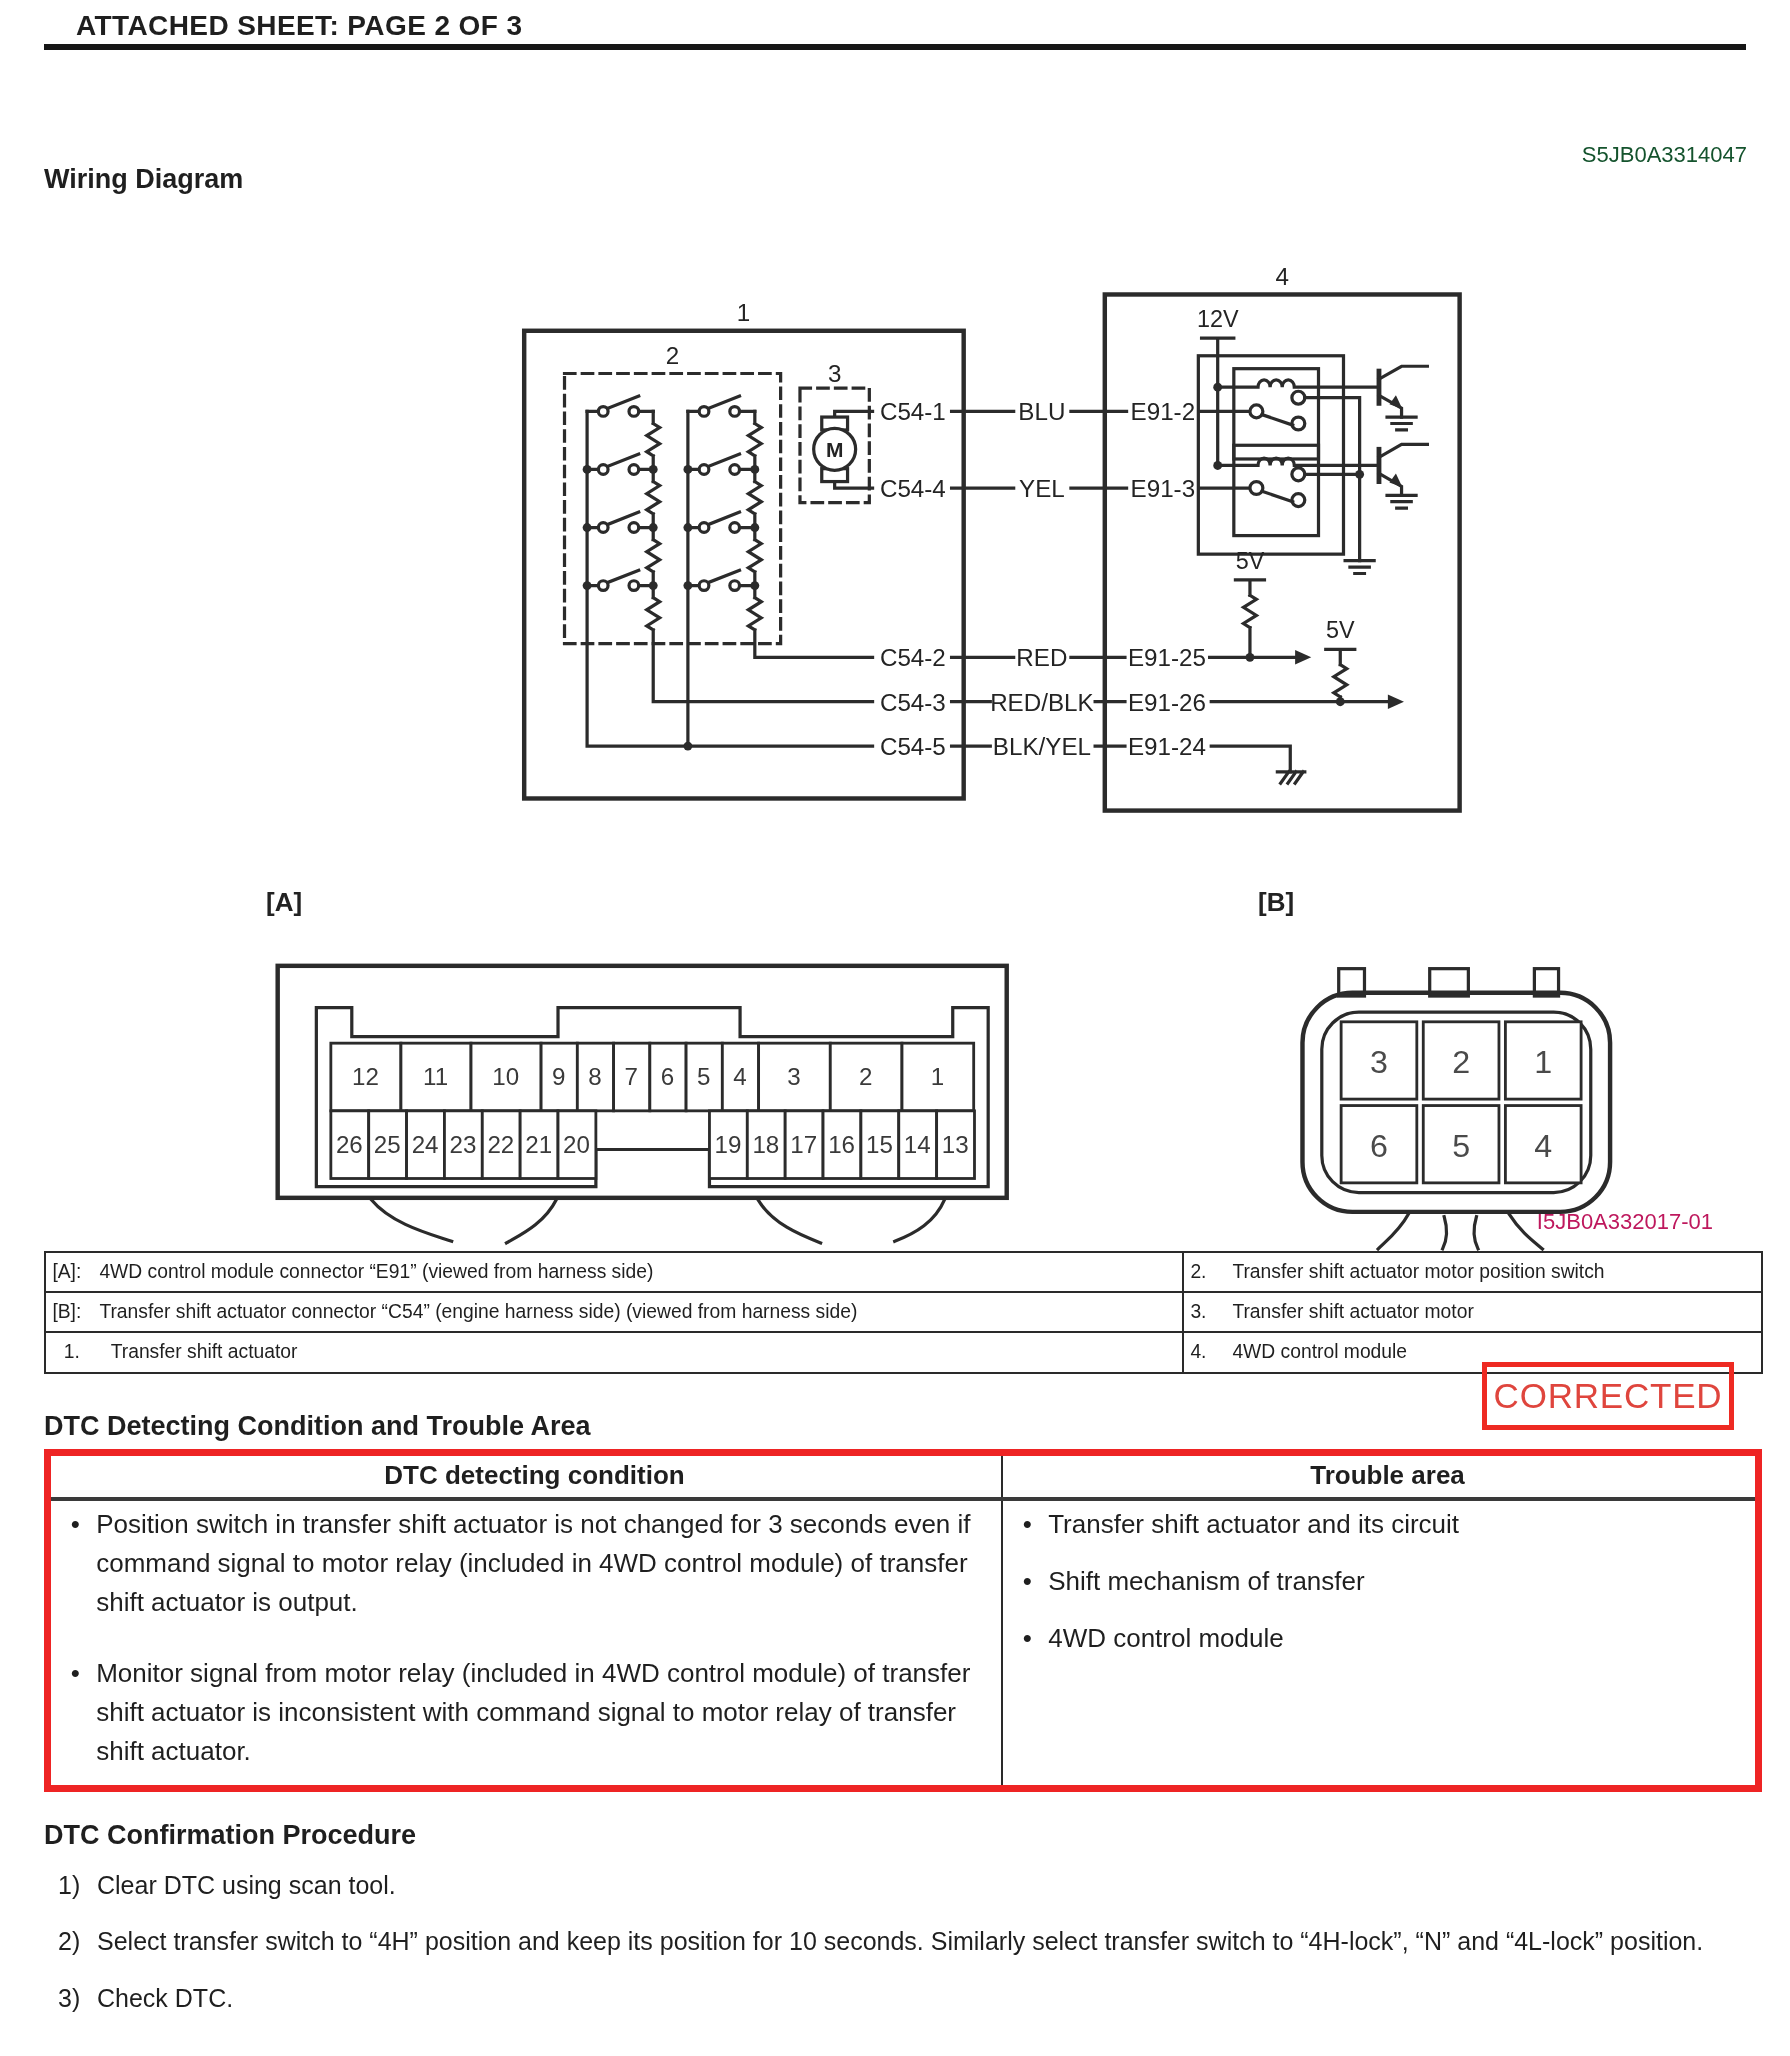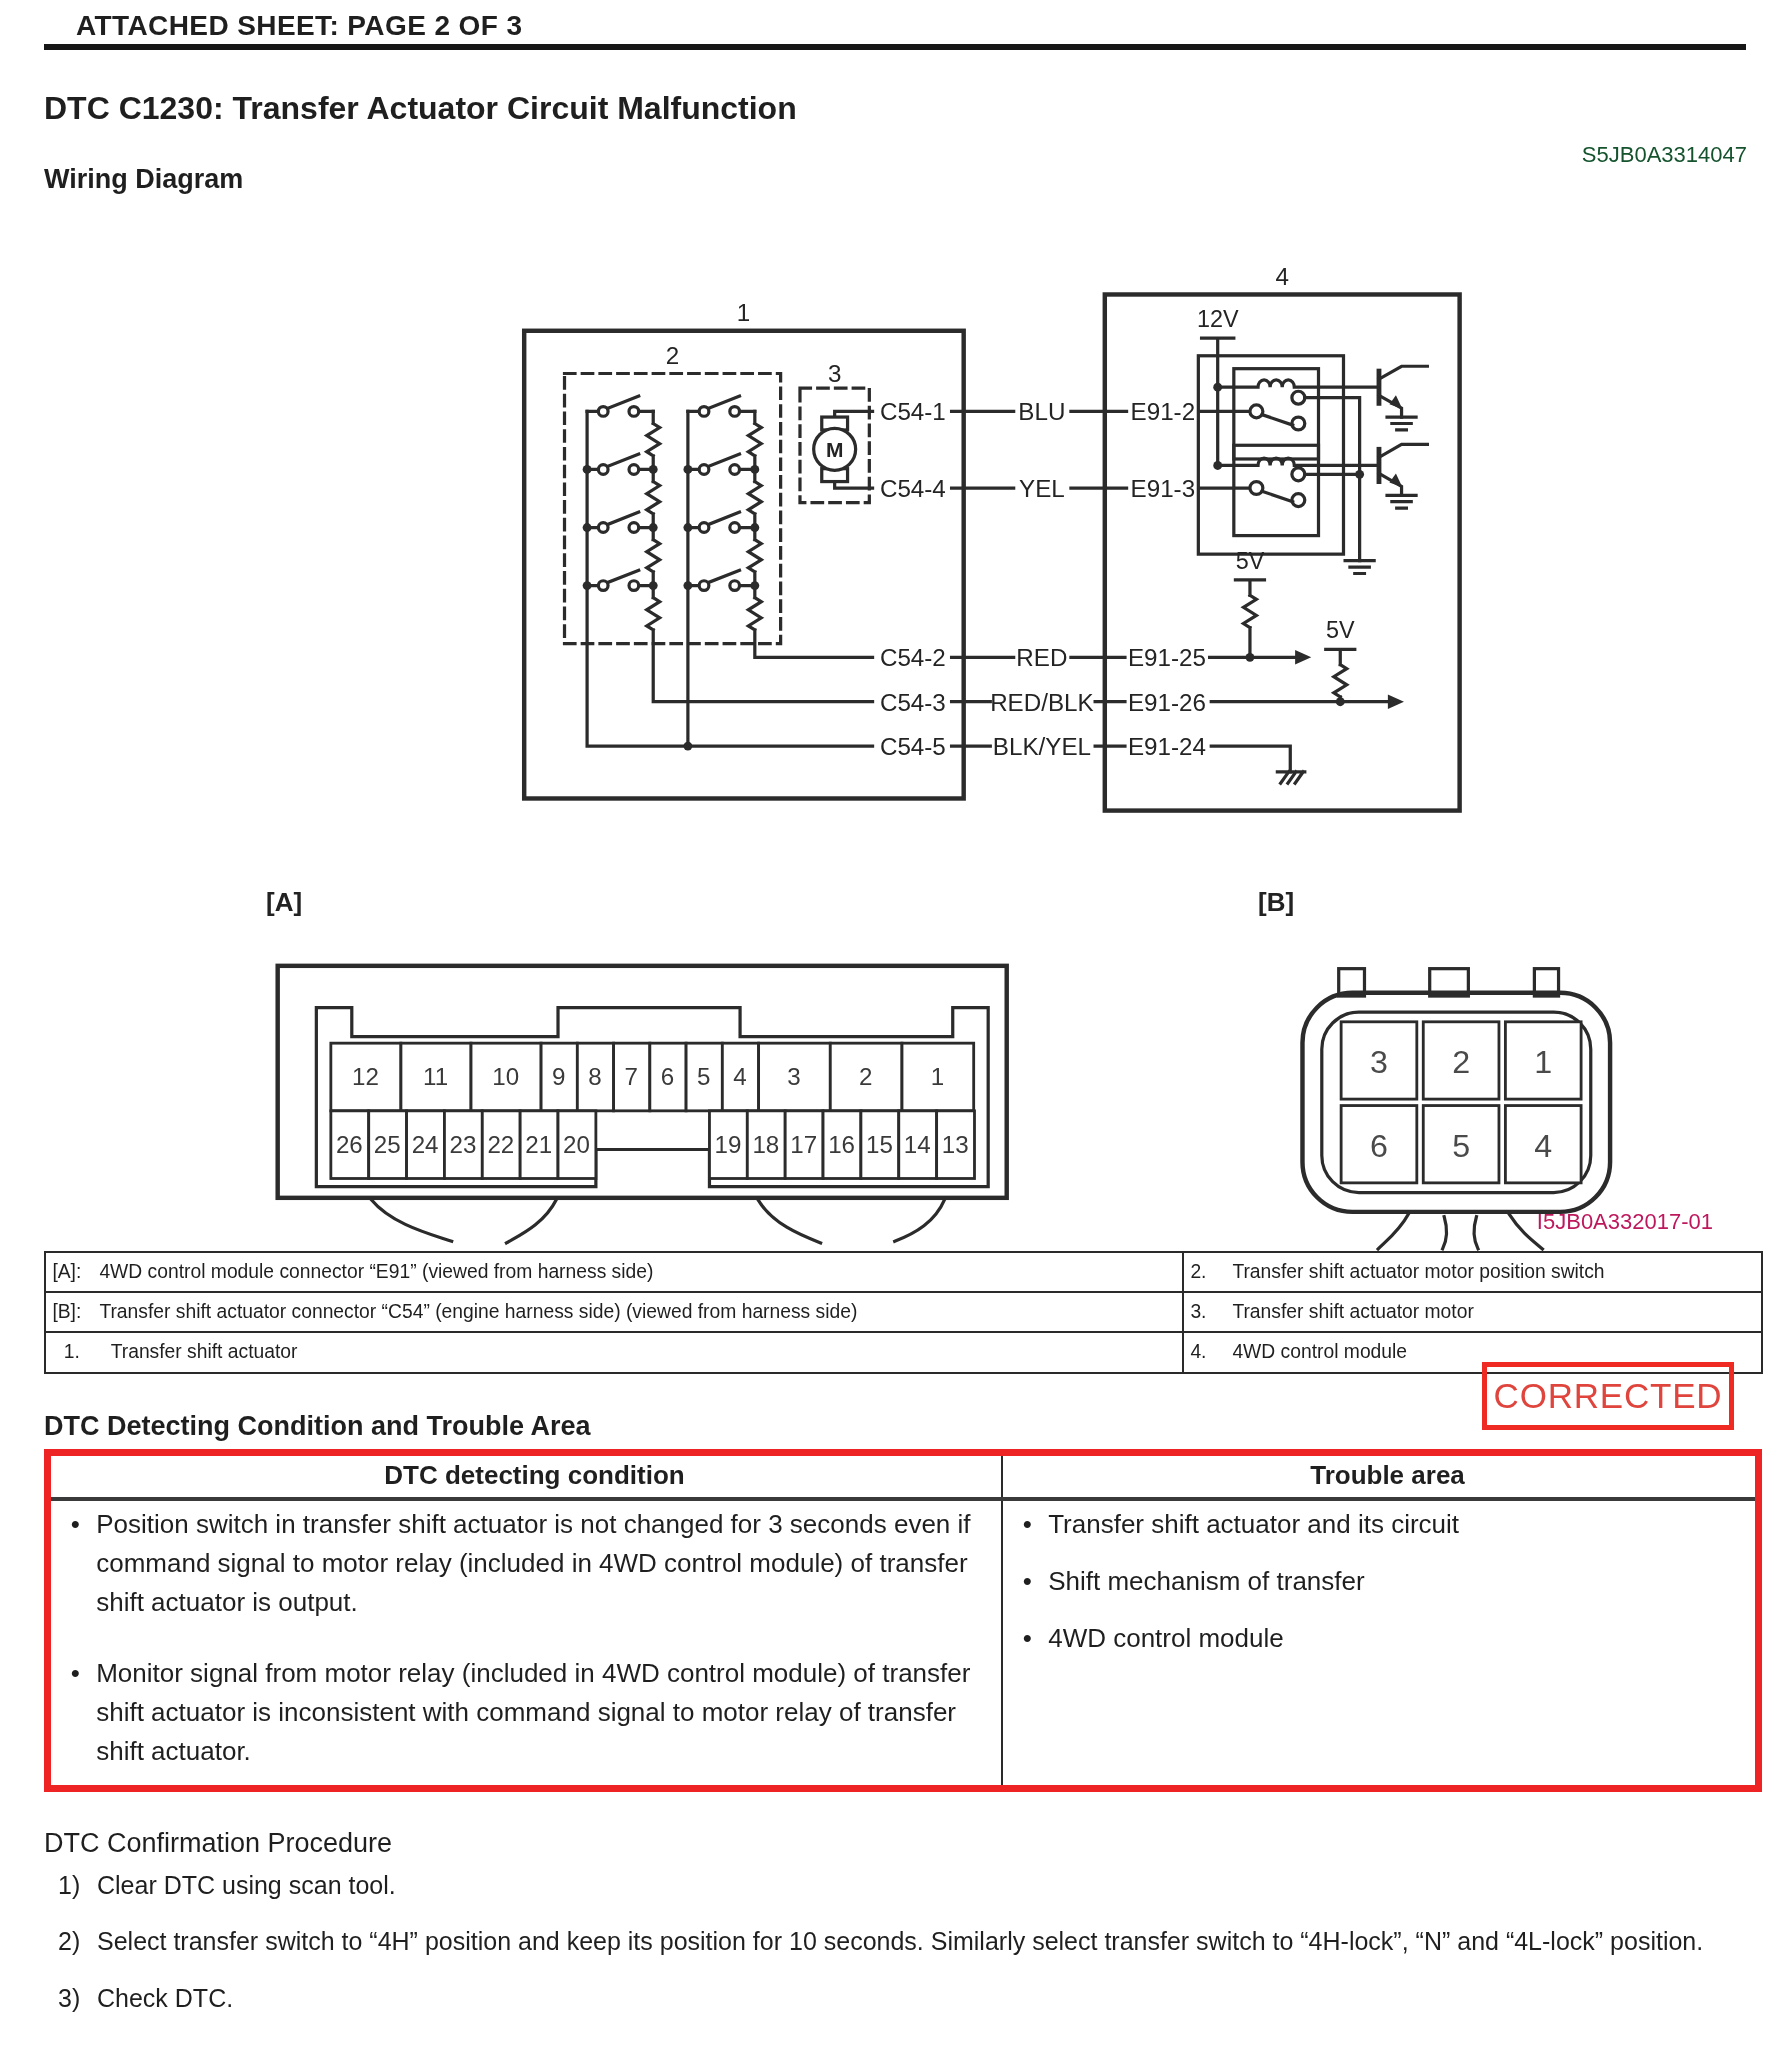--- a/index.html
+++ b/index.html
@@ -44,34 +44,33 @@
   .rt-head > div:first-child { border-right:2.4px solid #2a2a2a; }
   .rt-body { display:grid; grid-template-columns:952px auto; min-height:284px; }
   .rt-body > div:first-child { border-right:2.4px solid #2a2a2a; }
   .rt-cell { padding:4.8px 8px 8px 3.2px; }
   .b-item { display:flex; font-size:26px; line-height:39px; }
   .b-dot { width:42px; text-align:center; flex:none; }
   .b-text { flex:1; padding-right:11.3px; }
   .or-line { font-size:26px; line-height:39px; padding-left:1.6px; }
   .rt-right .b-item { margin-bottom:18px; }
 
-  .proc-heading { left:44px; top:1820px; font-size:27px; font-weight:normal;margin-top:8px; }
+  .proc-heading { left:44px; top:1820px; font-size:27px; font-weight:bold; }
   .steps { left:58px; top:1867px; width:1697px; }
   .step { display:flex; font-size:25px; line-height:37px; margin-bottom:19.3px; }
   .step-num { width:39px; flex:none; }
   .step-text { flex:1; }
 </style>
 </head>
 <body>
 
 <div class="page">
 
   <div class="abs hdr-title">ATTACHED SHEET: PAGE 2 OF 3</div>
   <div class="abs hdr-rule"></div>
-  <div class="abs doc-title">DTC C1230: Transfer Actuator Circuit Malfunction</div>
   <div class="abs doc-code">S5JB0A3314047</div>
   <div class="abs wiring-heading">Wiring Diagram</div>
 
   <svg class="abs" style="left:500px; top:238px;" width="1008" height="621" viewBox="0 0 1250 770">
 
     <g>
       <text class="mid" x="302" y="103">1</text>
       <rect class="ln thk" x="30" y="115" width="545" height="580"></rect>
       <text class="mid" x="214" y="156">2</text>
       <rect class="ln dsh" x="80" y="168" width="268" height="335"></rect>

